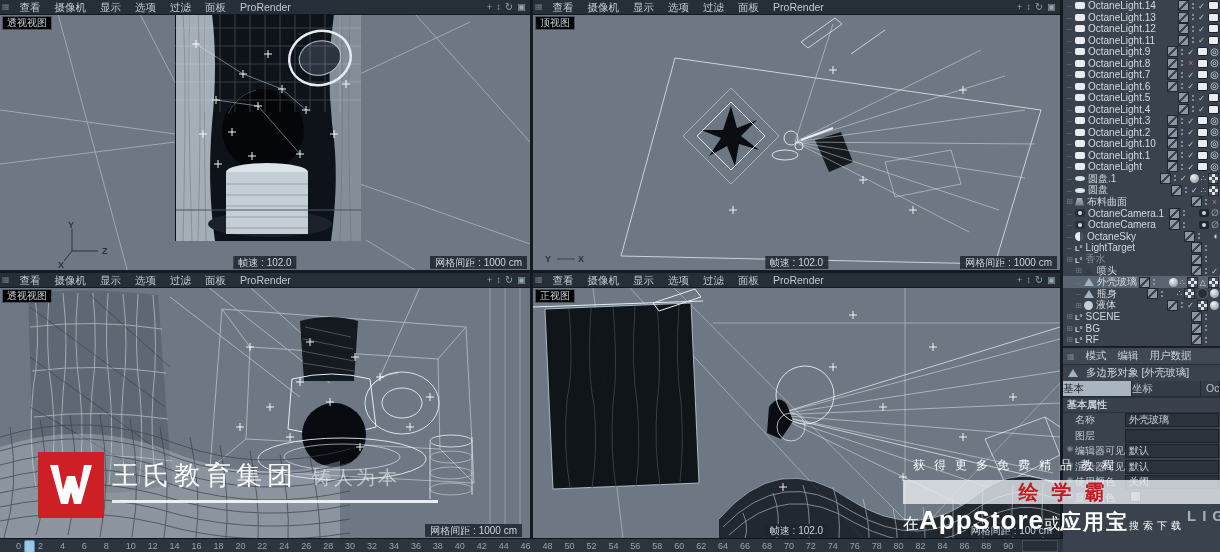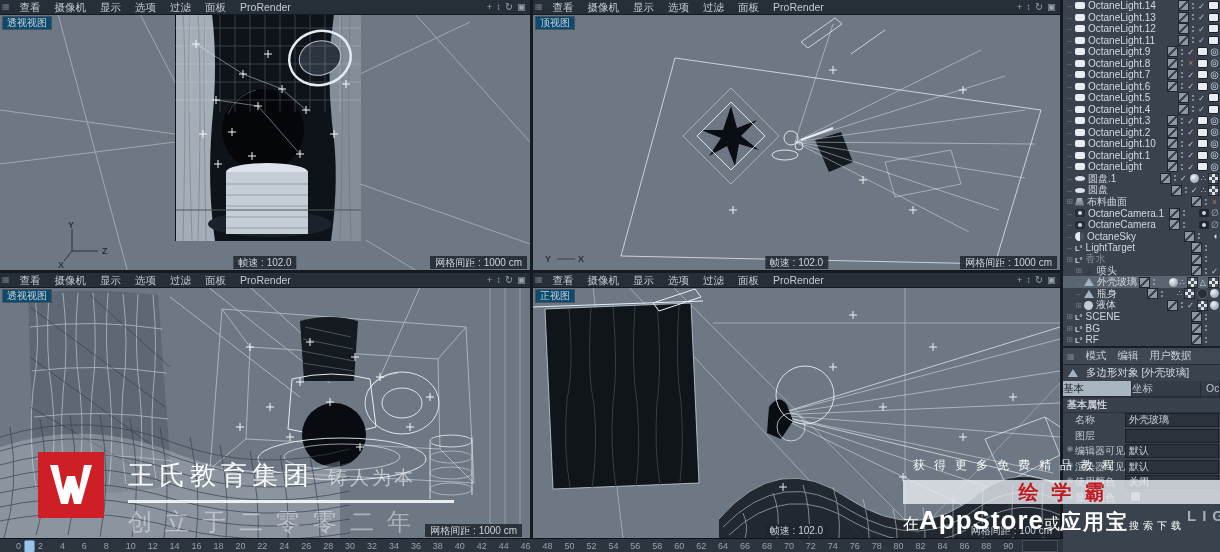--- a/index.html
+++ b/index.html
@@ -11,21 +11,21 @@
   #vp2{left:533px;top:0;width:527px;height:273px}
   #vp3{left:0;top:273px;width:530px;height:265px}
   #vp4{left:533px;top:273px;width:527px;height:265px}
   .vp-head{position:absolute;top:0;left:0;right:0;height:14px;background:#262e38;border-bottom:1px solid #141920;
            display:flex;align-items:center;z-index:5}
   .vp-handle{color:#6f7a85;font-size:8px;line-height:14px;padding:0 3px 0 2px}
   .vp-menu{display:flex}
   .vm-item{font-size:10.5px;color:#c2cad3;padding:0 7px;line-height:14px;white-space:nowrap}
   .vp-ctrls{margin-left:auto;display:flex;gap:4px;padding-right:4px}
   .vc{color:#9aa5b1;font-size:9.5px;line-height:14px}
-  .vp-label{position:absolute;top:16px;left:2px;background:#0c4a6e;border:1px solid #49525d;color:#c6cfd8;
+  .vp-label{position:absolute;top:16px;left:2px;background:#000000;border:1px solid #49525d;color:#c6cfd8;
             font-size:10px;padding:0 4px;line-height:12px;z-index:4;white-space:nowrap}
   .vp-foot{position:absolute;background:rgba(30,37,45,.85);color:#ccd4dc;font-size:10px;line-height:13px;
            padding:0 5px;z-index:4;white-space:nowrap}
   .fr{left:50%;transform:translateX(-50%);bottom:4px}
   .gr{right:3px;bottom:4px}
   #vp3 .gr{bottom:1px;right:8px}
   #vp4 .fr{bottom:1px} #vp4 .gr{bottom:1px}
   .svg-scene{position:absolute;left:0;top:14px;width:100%;height:calc(100% - 14px)}
   .gizmo{position:absolute;z-index:3}
   .gz-txt{font-size:9px;fill:#2c333b;font-weight:bold}
@@ -93,21 +93,21 @@
   .am-sec{background:#39424c;font-size:10px;font-weight:bold;color:#c6cdd5;line-height:14px;padding-left:4px;
           border-top:1px solid #2a313a;border-bottom:1px solid #2a313a}
   .attr-row{display:flex;align-items:flex-start;height:15.5px;padding:0 3px 0 2px}
   .ar-radio{flex:0 0 10px;font-size:8px;color:#7b8691;text-align:center}
   .ar-label{flex:0 0 50px;font-size:10px;color:#c2cad3;overflow:hidden;white-space:nowrap}
   .ar-leader{flex:1 1 auto;font-size:7px;color:#6b7681;overflow:hidden;white-space:nowrap}
   .ar-value{flex:0 0 86px;height:12px;background:#2b323c;border:1px solid #1b2127;color:#ccd3da;font-size:10px;
             line-height:12px;padding:0 3px;overflow:hidden;white-space:nowrap}
   .ar-swatch{flex:0 0 9px;height:9px;background:#9aa4af;border:1px solid #20262d;margin-right:76px}
   
-  .brand{position:absolute;left:38px;top:452px;display:flex;gap:24px;z-index:50;align-items:flex-start;pointer-events:none}
+  .brand{position:absolute;left:38px;top:452px;display:flex;gap:8px;z-index:50;align-items:flex-start;pointer-events:none}
   .brand-right{padding-top:6px}
   .brand-title{font-size:26px;letter-spacing:5px;color:rgba(255,255,255,.96);font-weight:500;white-space:nowrap}
   .brand-slogan{font-size:19px;letter-spacing:3px;color:rgba(255,255,255,.55);margin-left:14px;white-space:nowrap}
   .brand-line{height:3px;background:rgba(255,255,255,.85);margin-top:7px;width:326px}
   .brand-founded{font-size:24px;letter-spacing:13px;color:rgba(255,255,255,.42);margin-top:3px;white-space:nowrap}
   .promo{position:absolute;left:903px;top:457px;width:317px;z-index:50;pointer-events:none}
   .promo-line1{font-size:12px;letter-spacing:9px;color:rgba(255,255,255,.94);padding-left:10px;white-space:nowrap}
   .promo-band{margin-top:6px;height:24px;background:rgba(233,237,242,.8);display:flex;align-items:center;justify-content:center}
   .promo-brand{color:#c2191f;font-size:20px;font-weight:bold;letter-spacing:13px;text-indent:13px}
   .promo-line3{margin-top:1px;display:flex;align-items:baseline;color:#fff;white-space:nowrap}
@@ -1075,21 +1075,20 @@
 <div class="brand">
   <svg width="66" height="66">
     <rect width="66" height="66" fill="#cf1f26"></rect>
     <path d="M12 13 L23 52 L30 52 L33 40 L36 52 L43 52 L54 13 L46 13 L41 38 L37 24 L29 24 L25 38 L20 13 Z" fill="#ffffff"></path>
   </svg>
   <div class="brand-right">
     <div>
       <span class="brand-title">王氏教育集团</span><span class="brand-slogan">铸人为本</span>
     </div>
     <div class="brand-line"></div>
-    <div class="brand-founded">创立于二零零二年</div>
   </div>
 </div>
 
 <div class="promo">
   <div class="promo-line1">获得更多免费精品教程</div>
   <div class="promo-band">
     <span class="promo-brand">绘学霸</span>
   </div>
   <div class="promo-line3">
     <span class="p-reg">在</span>

